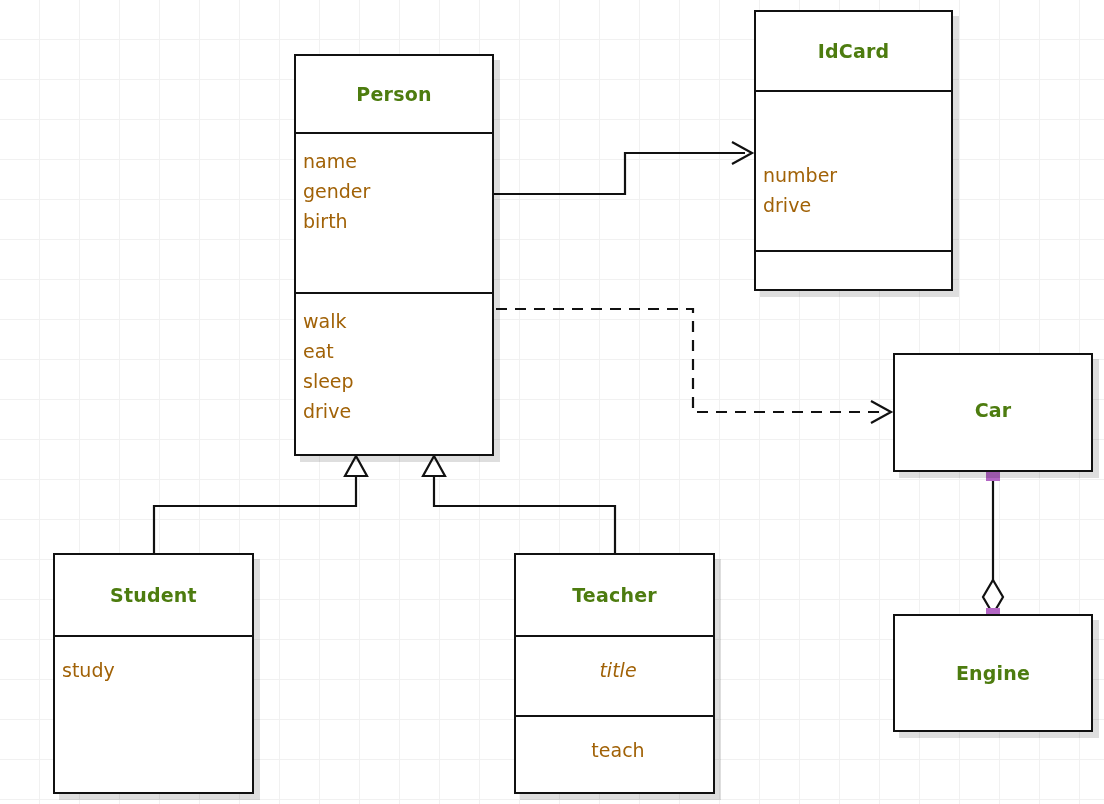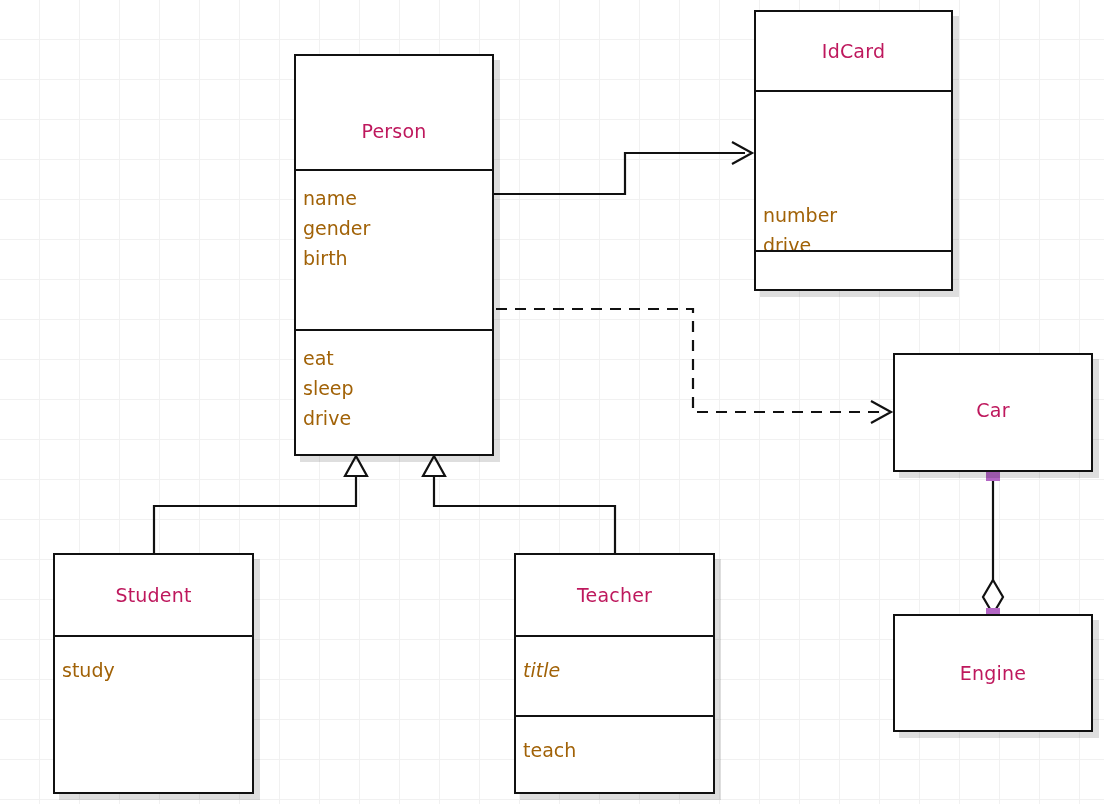--- a/index.html
+++ b/index.html
@@ -32,23 +32,23 @@
     box-sizing: border-box;
     overflow: hidden;
   }
   .compartment + .compartment {
     border-top: 2px solid #111111;
   }
   .class-title {
     display: flex;
     align-items: center;
     justify-content: center;
-    font-weight: normal;
+    font-weight: bold;
     font-size: 19px;
-    color: #be185d;
+    color: #4d7c0f;
     letter-spacing: 0.2px;
   }
   .members {
     padding: 12px 0 0 7px;
     font-size: 19px;
     line-height: 30px;
     color: #a16207;
   }
   .members.single {
     padding-top: 18px;
@@ -130,57 +130,58 @@
     <g>
       <path class="edge-solid" d="M 993 474 L 993 584"></path>
       <polygon class="diamond-hollow" points="993,580 1003,597 993,614 983,597"></polygon>
       <rect class="endpoint-square" x="986" y="467" width="14" height="14" fill="#b366c4"></rect>
       <rect class="endpoint-square" x="986" y="608" width="14" height="14" fill="#b366c4"></rect>
     </g>
 
   </svg>
 
   <div class="uml-class" style="left:294px; top:54px; width:200px; height:402px;">
-    <div class="compartment class-title" style="height:76px;margin-top:37px;">
+    <div class="compartment class-title" style="height:76px;">
       <span>Person</span>
     </div>
     <div class="compartment members" style="height:160px;">
       <div class="member-line">name</div>
       <div class="member-line">gender</div>
       <div class="member-line">birth</div>
     </div>
     <div class="compartment members" style="height:162px;">
+      <div class="member-line">walk</div>
       <div class="member-line">eat</div>
       <div class="member-line">sleep</div>
       <div class="member-line">drive</div>
     </div>
   </div>
 
   <div class="uml-class" style="left:754px; top:10px; width:199px; height:281px;">
     <div class="compartment class-title" style="height:78px;">
       <span>IdCard</span>
     </div>
-    <div class="compartment members" style="height:160px; padding-top:108px;">
+    <div class="compartment members" style="height:160px; padding-top:68px;">
       <div class="member-line">number</div>
       <div class="member-line">drive</div>
 
     </div>
     <div class="compartment empty-compartment" style="height:39px;"></div>
   </div>
 
   <div class="uml-class" style="left:53px; top:553px; width:201px; height:241px;">
     <div class="compartment class-title" style="height:80px;">
       <span>Student</span>
     </div>
     <div class="compartment members single" style="height:77px;">
       <div class="member-line">study</div>
     </div>
   </div>
 
-  <div class="uml-class" style="left:514px; top:553px; width:201px; height:241px;">
+  <div class="uml-class" style="left:514px; top:553px; width:201px; height:241px;text-align:center;">
     <div class="compartment class-title" style="height:80px;">
       <span>Teacher</span>
     </div>
     <div class="compartment members single" style="height:80px;font-style:italic;">
       <div class="member-line">title</div>
     </div>
     <div class="compartment members single" style="height:55px;">
       <div class="member-line">teach</div>
     </div>
   </div>

